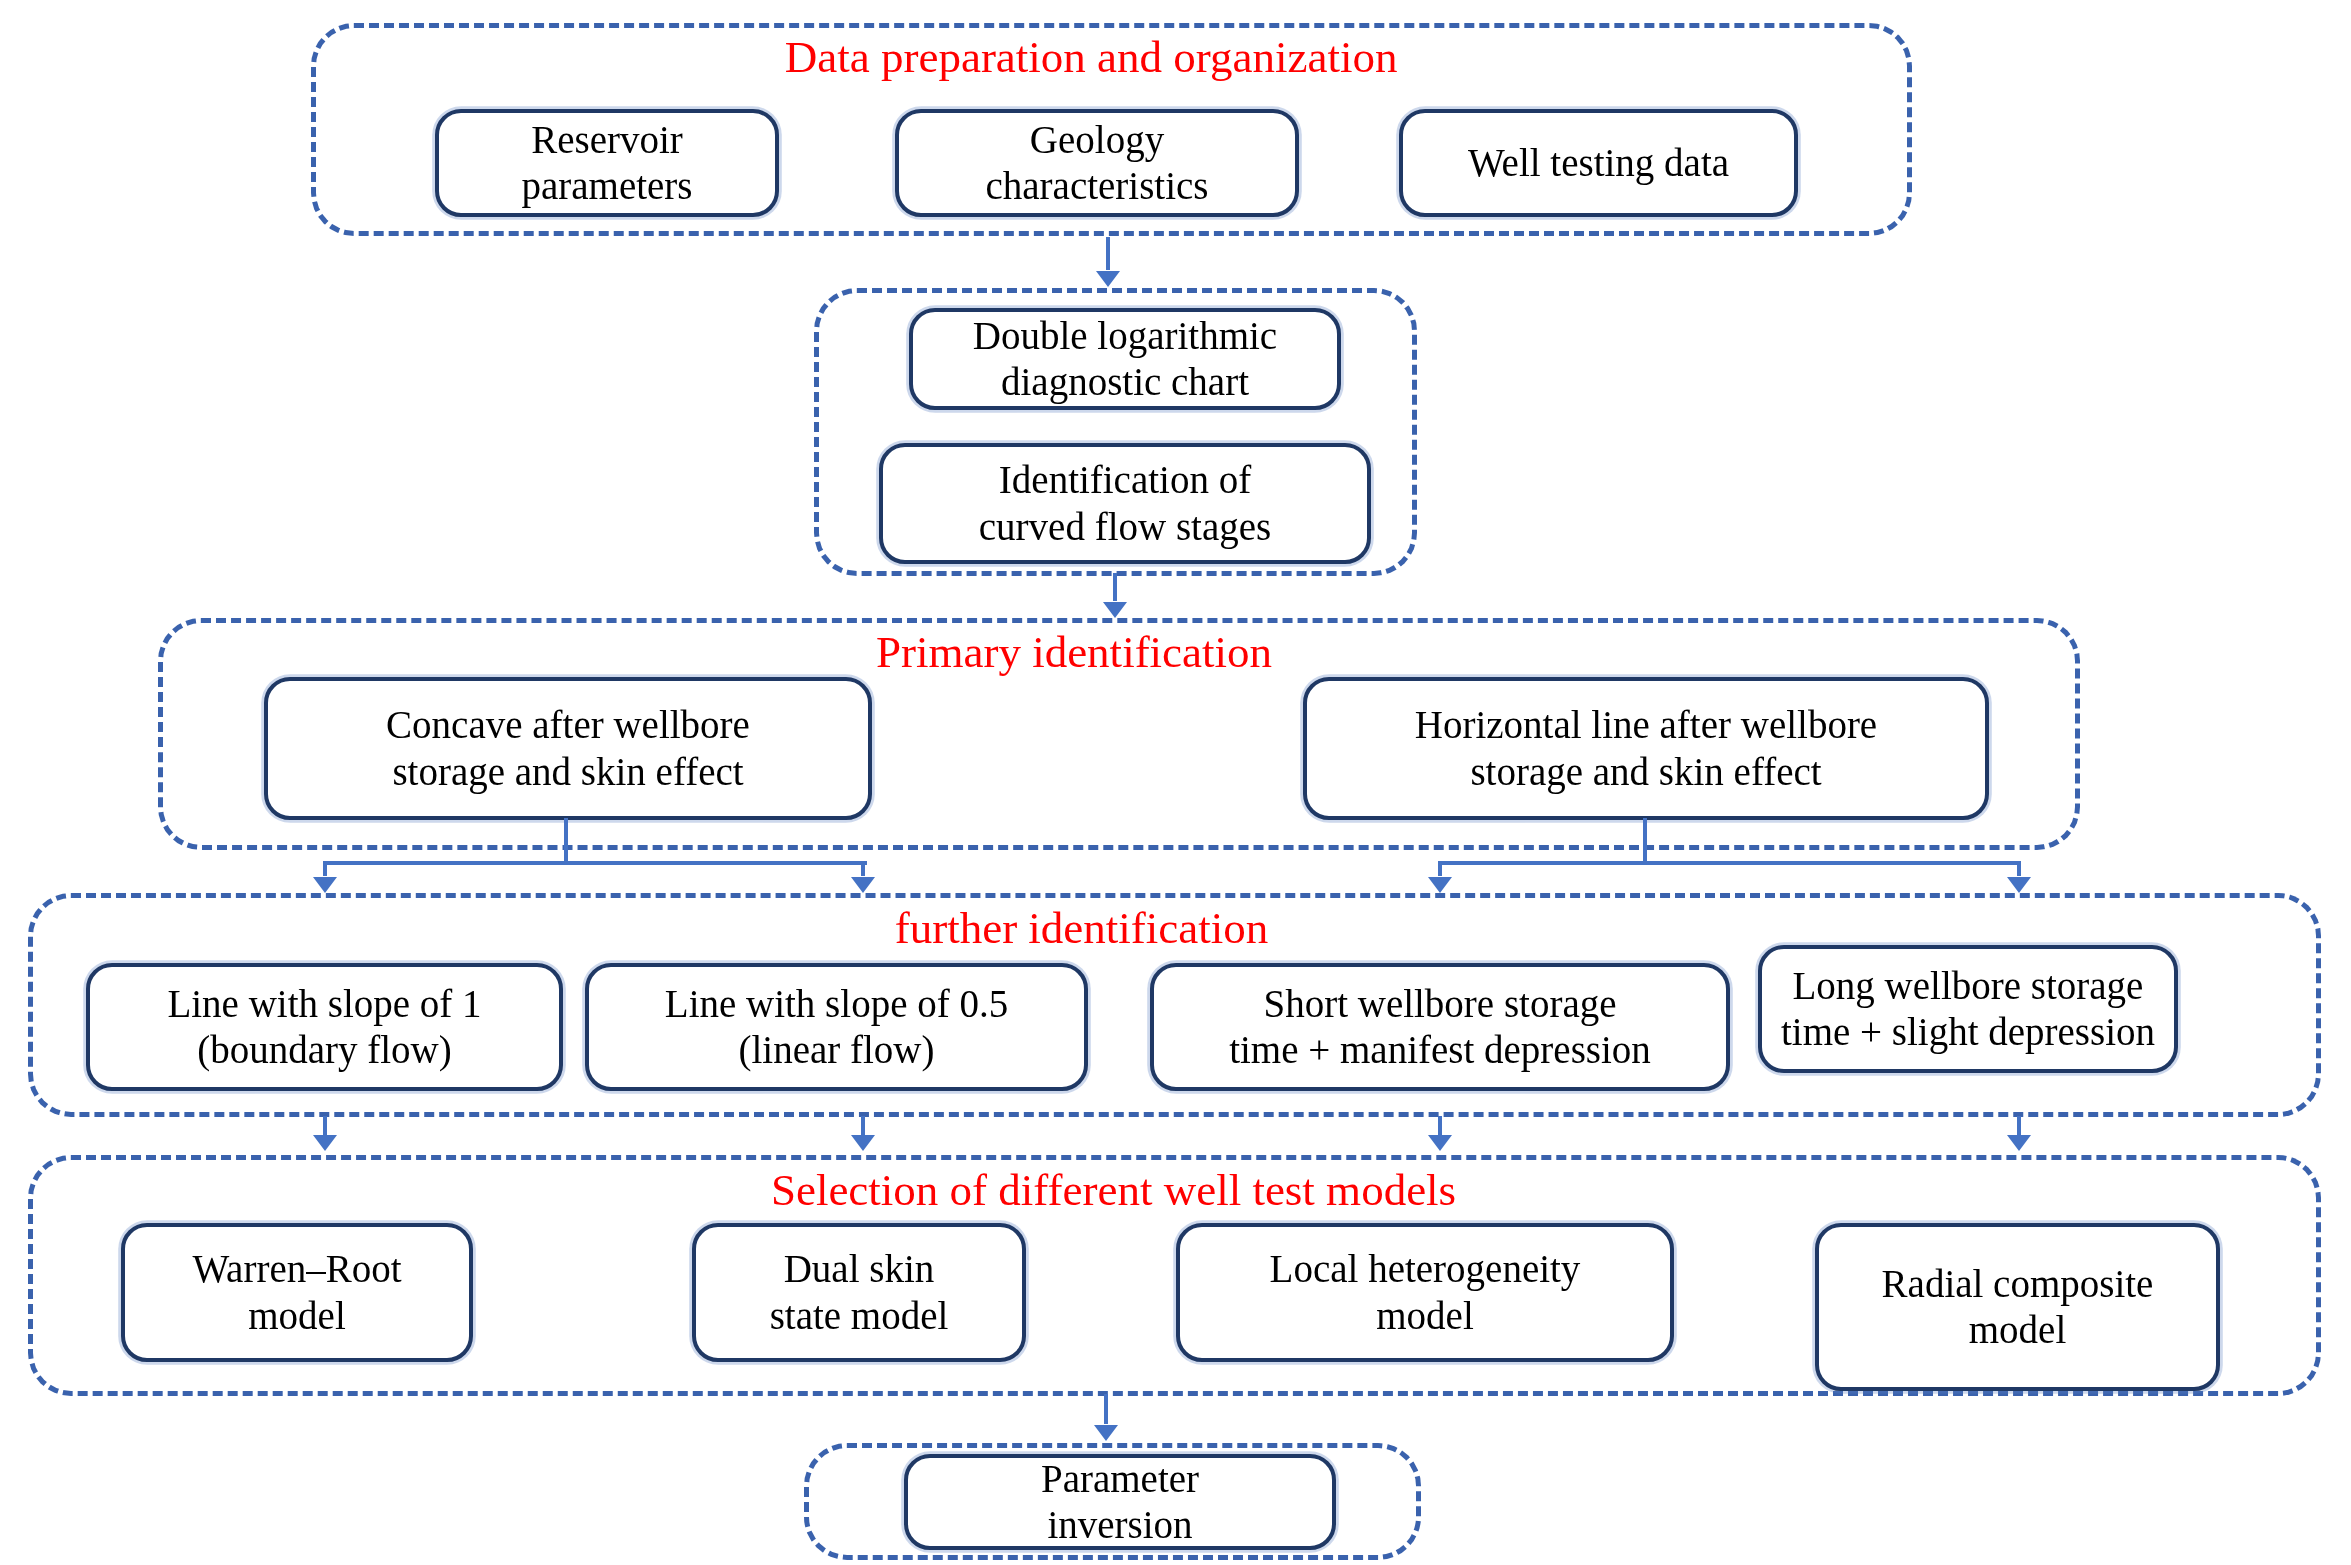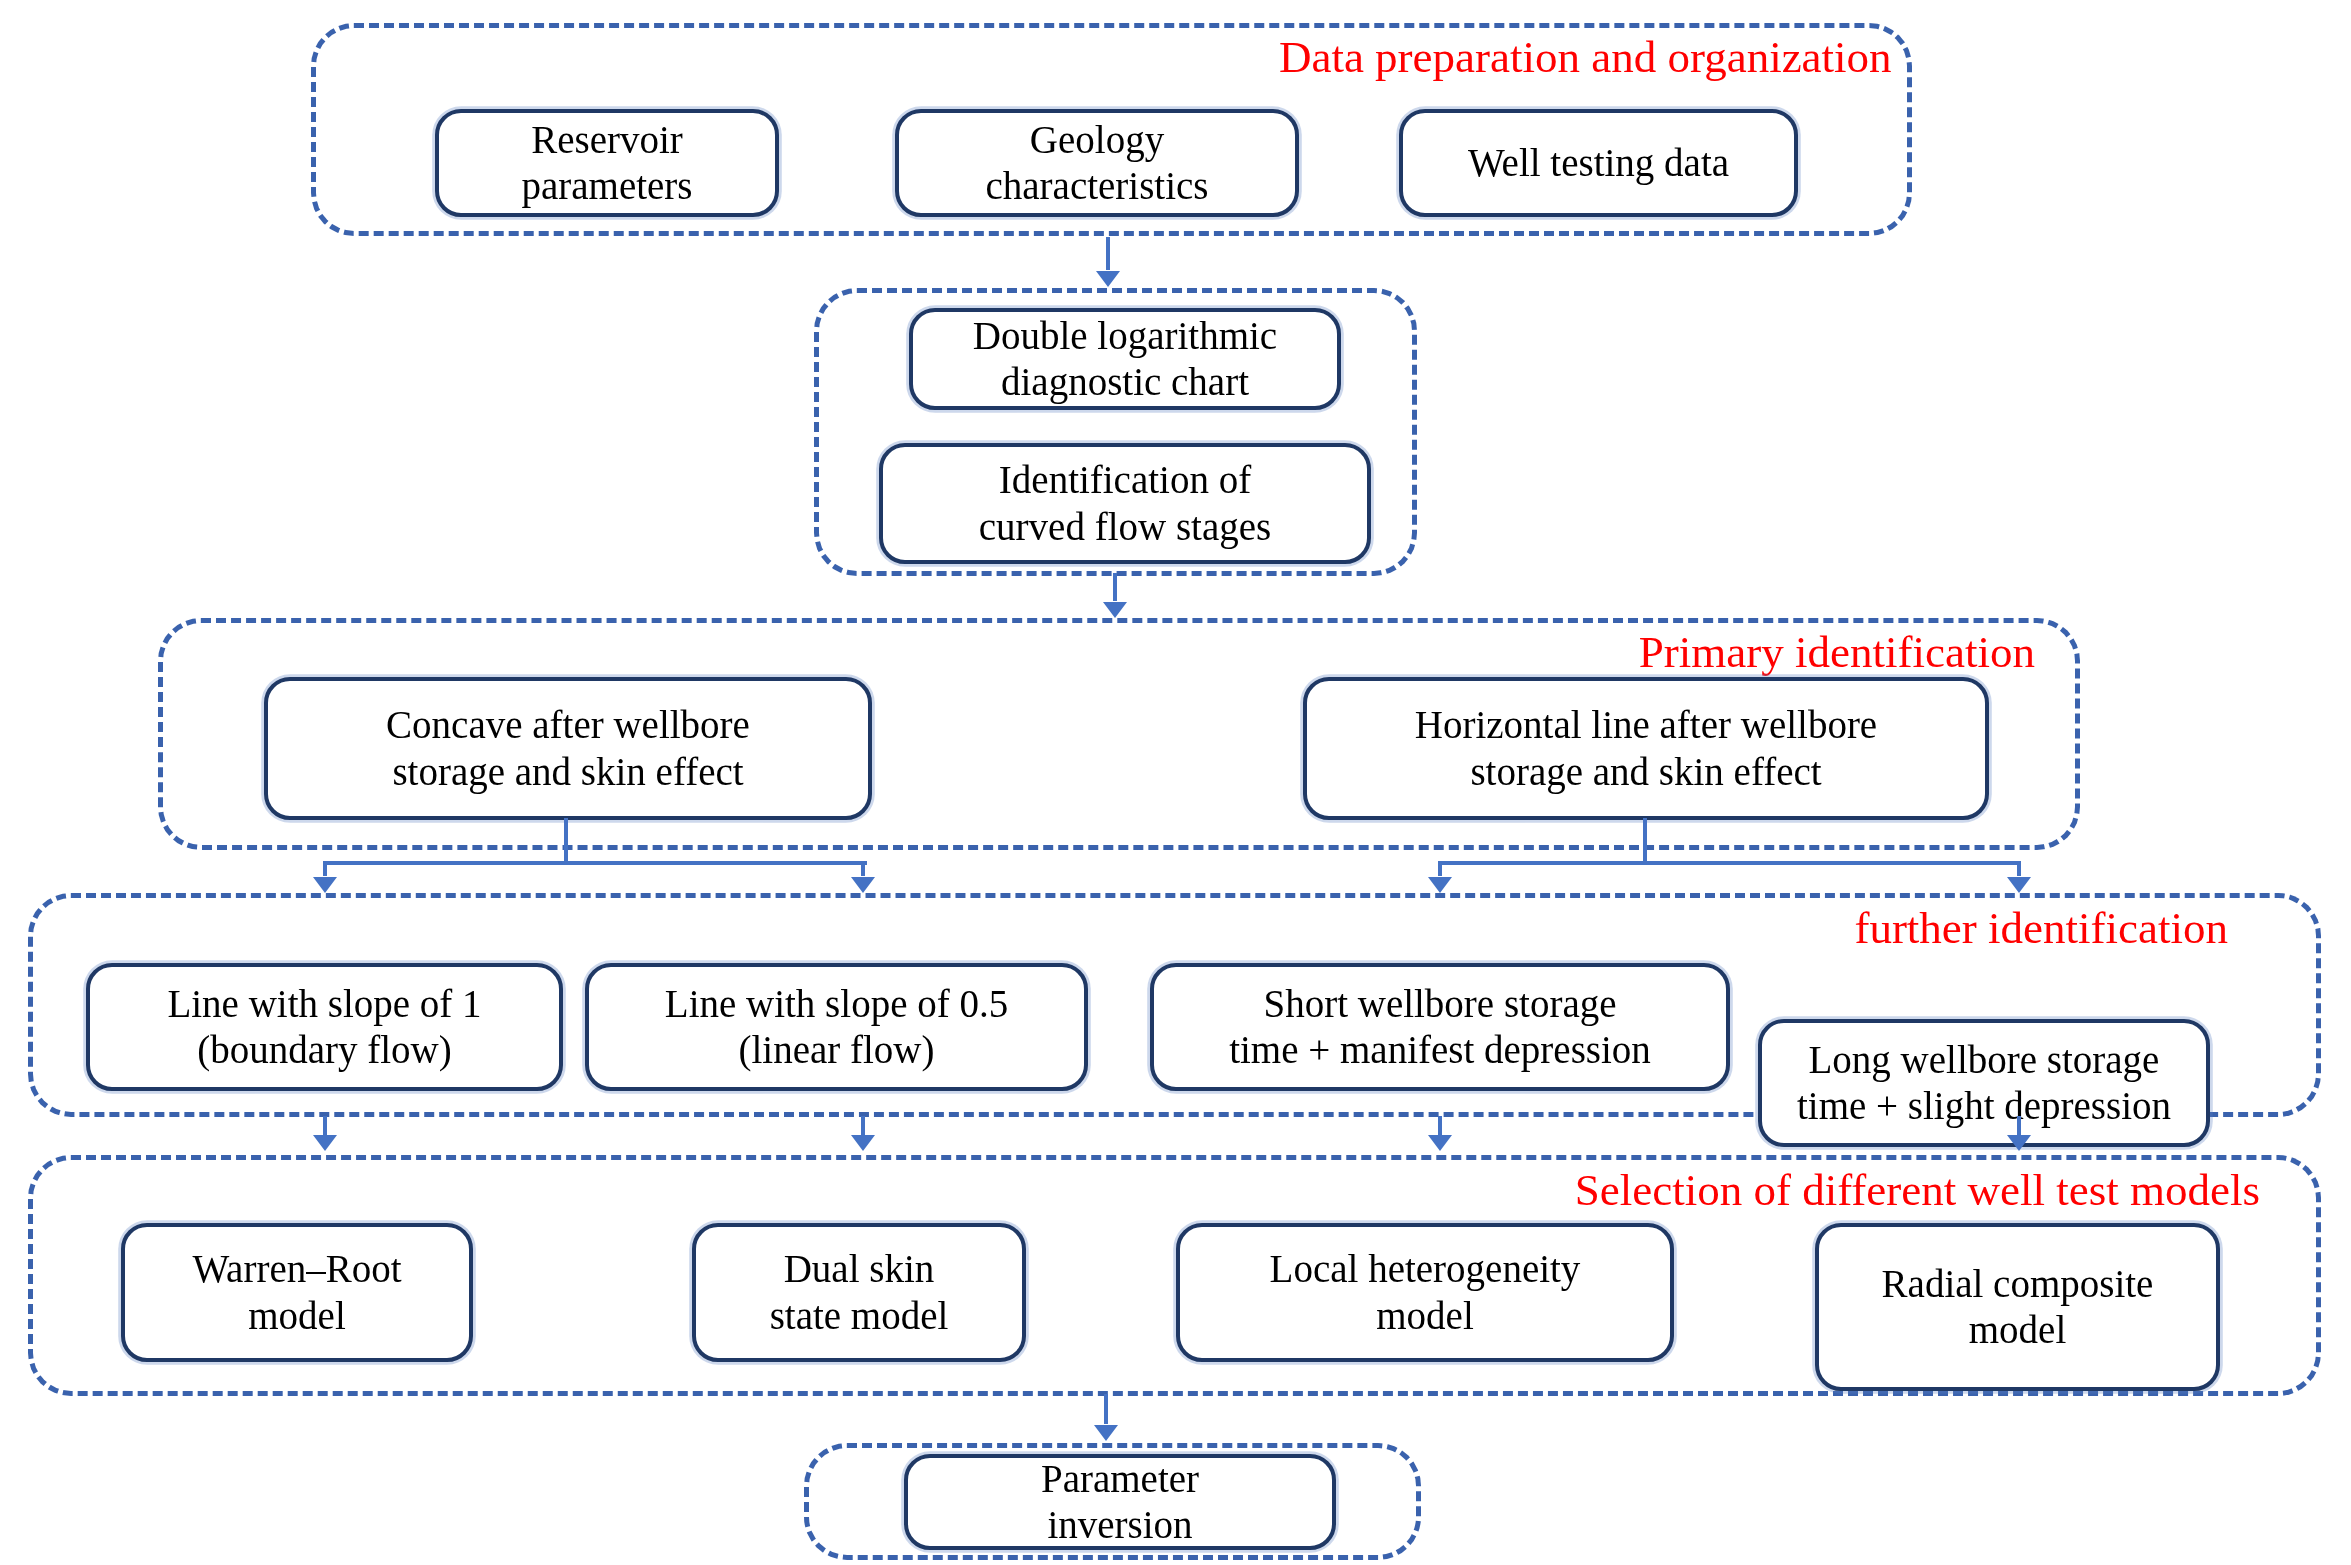--- a/index.html
+++ b/index.html
@@ -13,21 +13,21 @@
   }
   .dashed{
     position:absolute;
     box-sizing:border-box;
     border:5.6px dashed var(--dash-border);
     border-radius:43px;
     background:transparent;
   }
   .sec-title{
     position:absolute;
-    text-align:right;
+    text-align:center;
     font-size:45px;
     line-height:50px;
     color:var(--title-red);
     white-space:nowrap;
   }
   .box{
     position:absolute;
     box-sizing:border-box;
     border:4.6px solid var(--box-border);
     border-radius:26px;
@@ -128,21 +128,21 @@
     <span class="ln">(boundary flow)</span>
   </div>
   <div class="box" style="left:585px;top:963px;width:503px;height:128px">
     <span class="ln">Line with slope of 0.5</span>
     <span class="ln">(linear flow)</span>
   </div>
   <div class="box" style="left:1150px;top:963px;width:580px;height:128px">
     <span class="ln">Short wellbore storage</span>
     <span class="ln">time + manifest depression</span>
   </div>
-  <div class="box" style="left:1758px;top:1019px;width:452px;height:128px">
+  <div class="box" style="left:1758px;top:945px;width:420px;height:128px">
     <span class="ln">Long wellbore storage</span>
     <span class="ln">time + slight depression</span>
   </div>
 
   <div class="varrow" style="left:323px;top:1116px;height:18.6px"></div>
   <div class="varrow" style="left:861px;top:1116px;height:18.6px"></div>
   <div class="varrow" style="left:1438px;top:1116px;height:18.6px"></div>
   <div class="varrow" style="left:2017px;top:1116px;height:18.6px"></div>
 
   <div class="dashed" style="left:28px;top:1155px;width:2293px;height:241px"></div>

